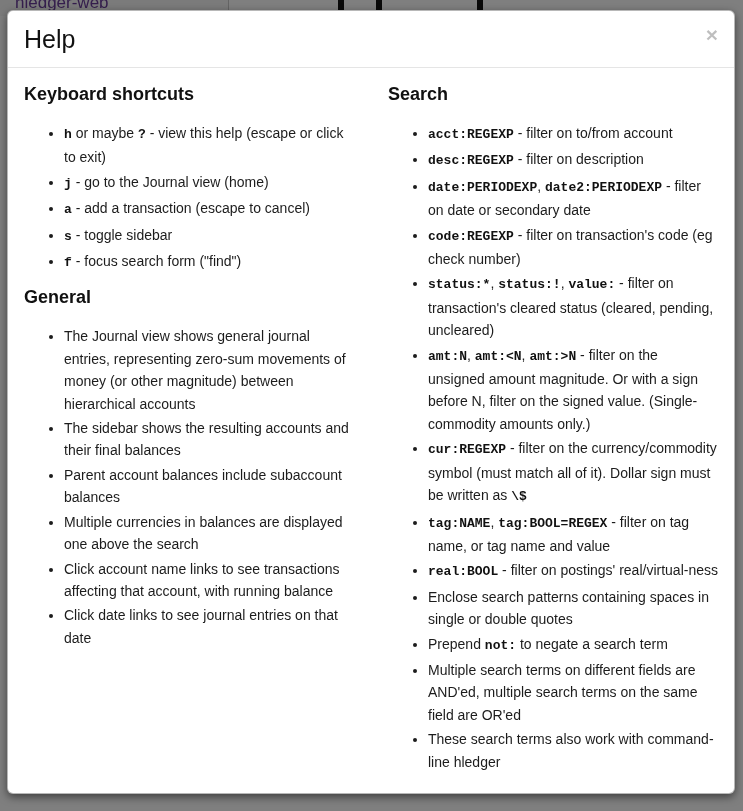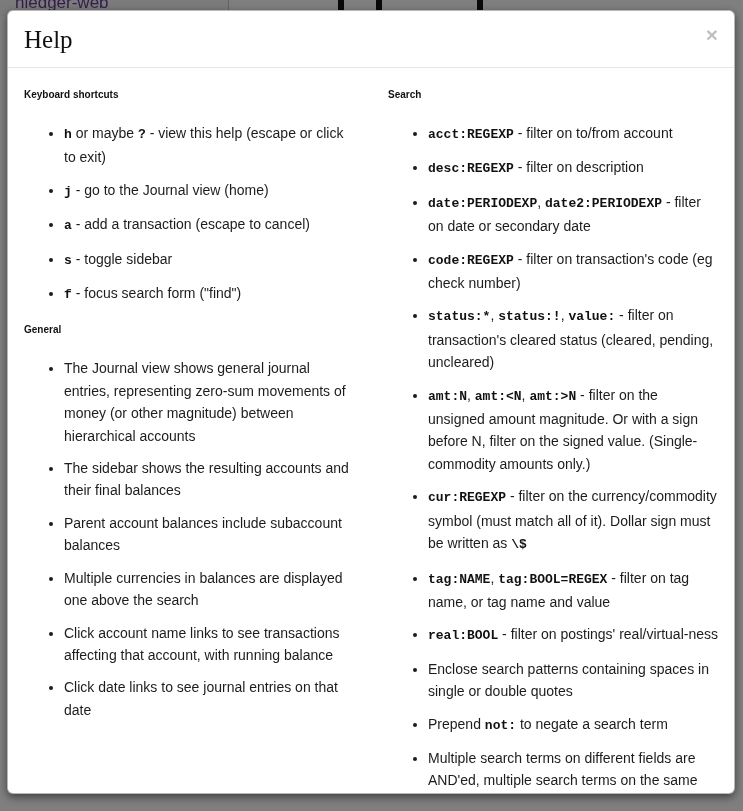--- a/index.html
+++ b/index.html
@@ -34,44 +34,44 @@
     box-sizing:border-box; background:#fff;
     border:1px solid rgba(0,0,0,0.28); border-radius:6px;
     box-shadow:0 3px 9px rgba(0,0,0,0.5);
     overflow:hidden;
   }
   .modal-header {
     position:relative; padding:13px 16px 12px;
     border-bottom:1px solid #e5e5e5;
   }
   .modal-title {
-    margin:0; font-size:25px; line-height:31px; font-weight:400; color:#111;font-family:Liberation Serif, serif;
+    margin:0; font-size:25px; line-height:31px; font-weight:400; color:#111;
   }
   .close-btn {
     position:absolute; right:16px; top:13px;
     background:none; border:0; padding:0; cursor:pointer;
     font-size:21px; line-height:1; font-weight:700;
     color:#000; opacity:0.25; font-family:"Liberation Sans", sans-serif;
   }
 
   .modal-body { display:flex; padding:3px 16px 20px; }
   .help-col { width:50%; box-sizing:border-box; }
   .help-col.left  { padding-right:14px; }
   .help-col.right { padding-left:17px; }
 
   .section-heading {
-    margin:15px 0 0; font-size:10px; line-height:17px;
+    margin:15px 0 0; font-size:18px; line-height:17px;
     font-weight:700; color:#111;
   }
   .section-list {
     margin:19px 0 10px; padding-left:40px;
     font-size:14px; line-height:22.4px; color:#1c1c1c;
     list-style-type:disc;
   }
-  .section-list li + li { margin-top:10px; }
+  .section-list li + li { margin-top:2px; }
   .section-list code {
     font-family:"Liberation Mono", monospace;
     font-weight:700; font-size:13px; color:#111;
     background:none; padding:0;
   }
 </style>
 </head>
 <body>
 
 <div class="page">

